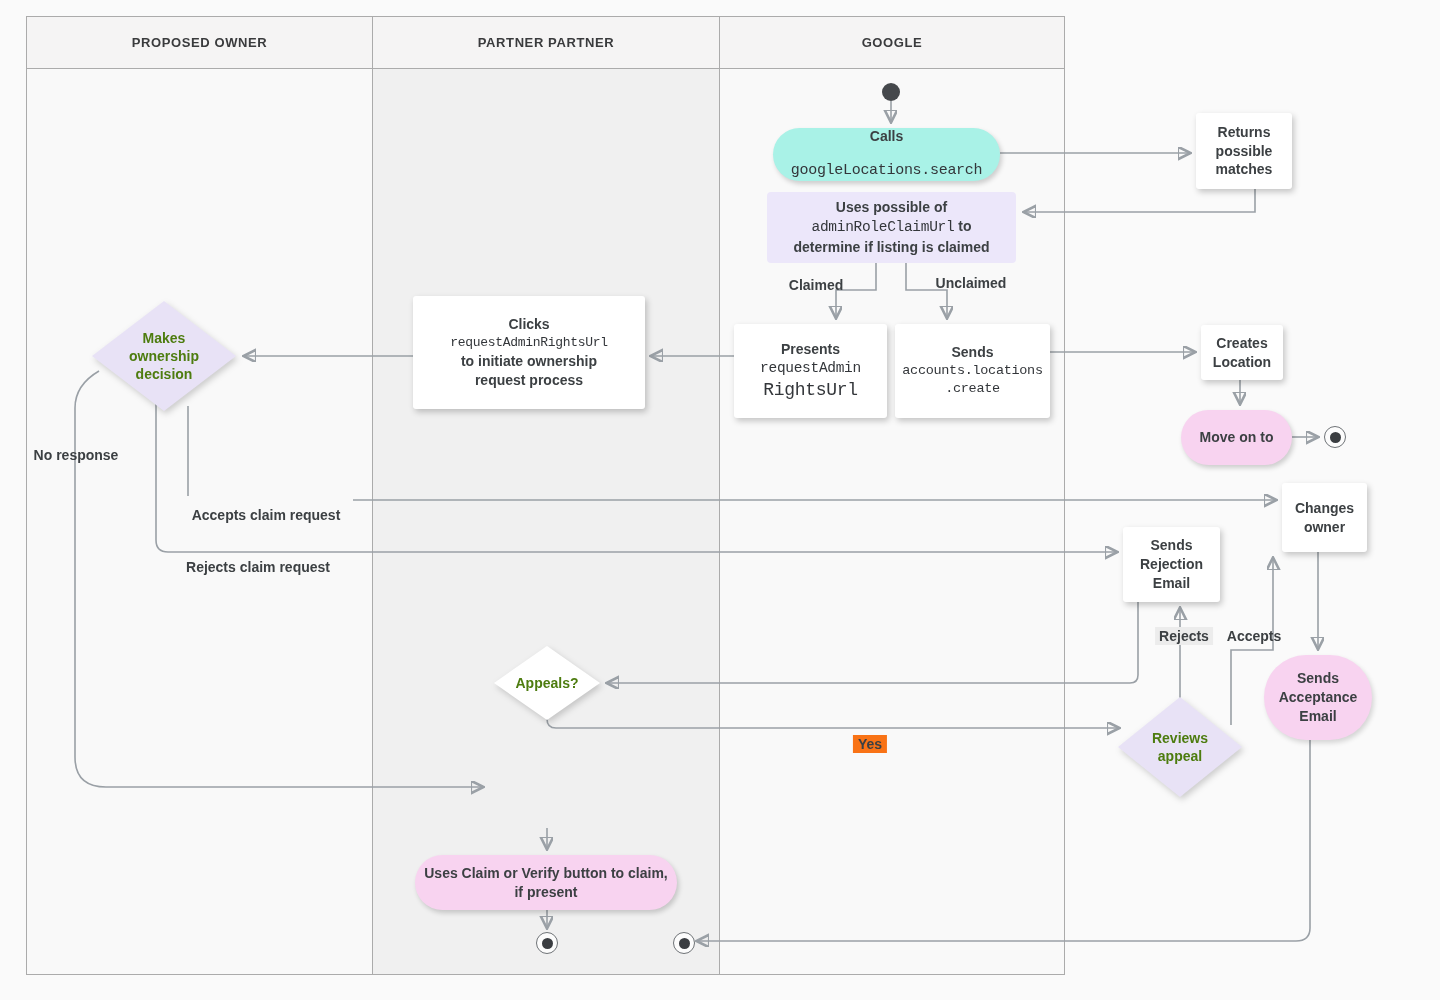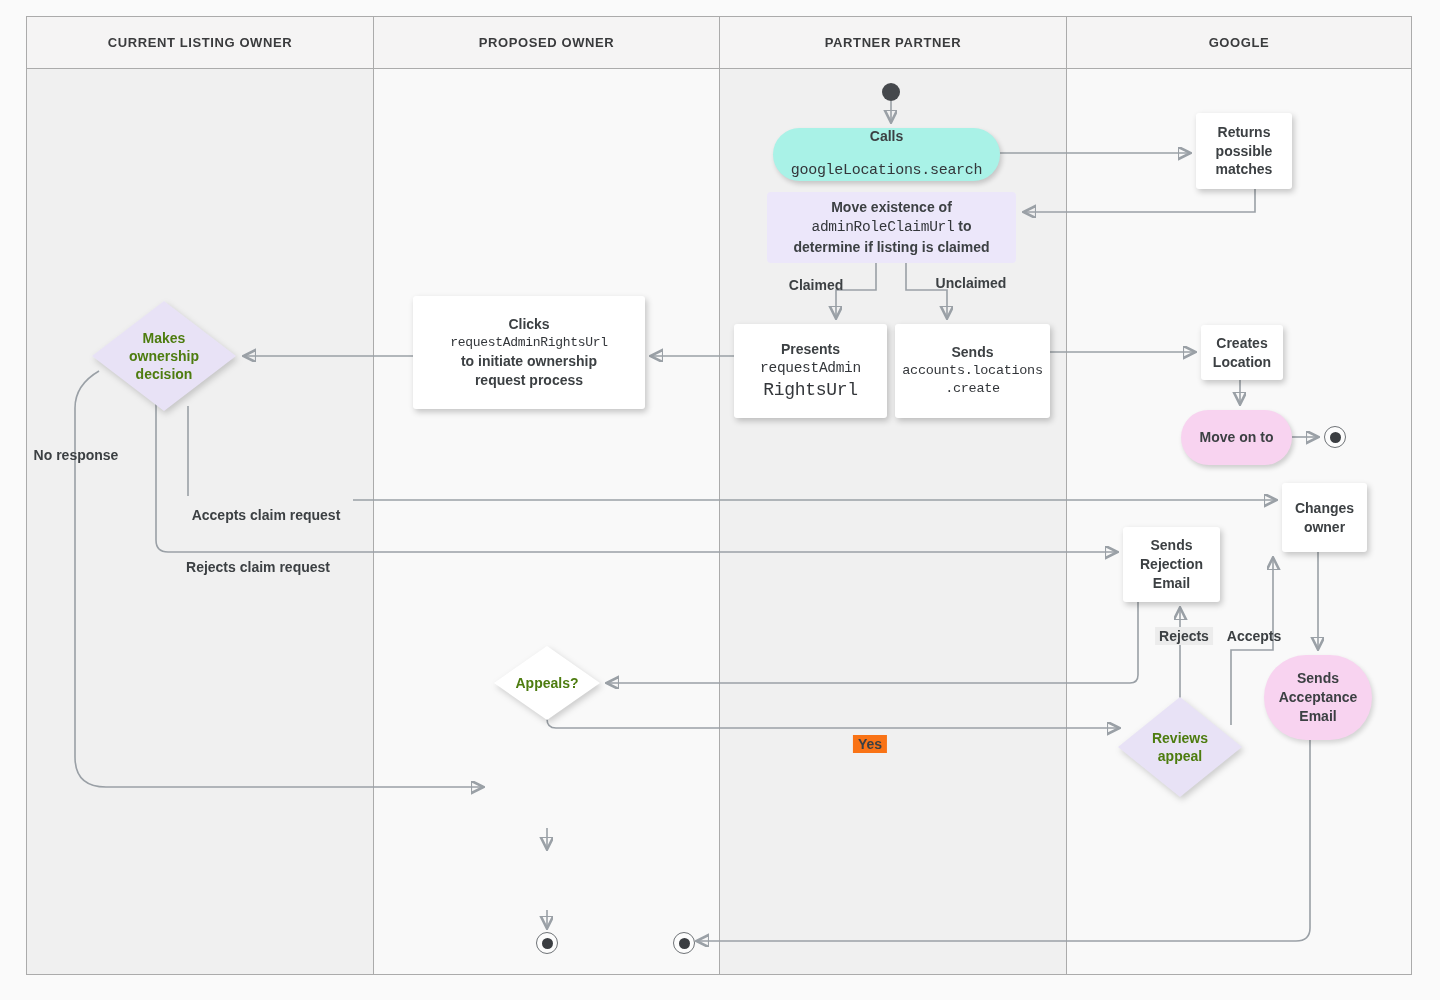--- a/index.html
+++ b/index.html
@@ -41,23 +41,20 @@
   .elabel{position:absolute;z-index:3;transform:translate(-50%,-50%);font-size:14px;font-weight:bold;
           color:#3c4043;white-space:nowrap;text-align:center;}
   .elabel.wrap{white-space:normal;width:90px;line-height:1.4;}
 </style>
 </head>
 <body>
 
 <div class="canvas">
 
   <div class="lanes">
-    <div class="lane lane-gray" style="width:347px">
-      <div class="lane-header">CURRENT LISTING OWNER</div>
-    </div>
     <div class="lane lane-light" style="width:346px">
       <div class="lane-header">PROPOSED OWNER</div>
     </div>
     <div class="lane lane-gray" style="width:347px">
       <div class="lane-header">PARTNER PARTNER</div>
     </div>
     <div class="lane lane-light" style="width:346px">
       <div class="lane-header">GOOGLE</div>
     </div>
   </div>
@@ -106,21 +103,21 @@
   <div class="node pill teal" style="left:773px;top:128px;width:227px;height:53px">
     <span>Calls</span>
     <span class="code" style="font-size:15px">googleLocations.search</span>
   </div>
 
   <div class="node box" style="left:1196px;top:113px;width:96px;height:76px">
     <span>Returns possible matches</span>
   </div>
 
   <div class="node lav" style="left:767px;top:192px;width:249px;height:71px">
-    <span>Move existence of</span>
+    <span>Uses possible of</span>
     <span><span class="code" style="font-size:14.5px">adminRoleClaimUrl</span><span> to</span></span>
     <span>determine if listing is claimed</span>
   </div>
 
   <div class="node box" style="left:734px;top:324px;width:153px;height:94px">
     <span>Presents</span>
     <span class="code" style="font-size:14.5px">requestAdmin</span>
     <span class="code" style="font-size:18px">RightsUrl</span>
   </div>
 
@@ -151,20 +148,23 @@
 
   <div class="node box" style="left:1123px;top:527px;width:97px;height:75px">
     <span>Sends Rejection Email</span>
   </div>
 
   <div class="node blob pink" style="left:1264px;top:655px;width:108px;height:85px">
     <span>Sends Acceptance Email</span>
   </div>
 
 
+  <div class="node pill pink" style="left:415px;top:855px;width:262px;height:55px">
+    <span>Uses Claim or Verify button to claim, if present</span>
+  </div>
 
   <div class="diamond" style="left:92px;top:301px;width:144px;height:110px">
     <svg viewBox="0 0 100 100" preserveAspectRatio="none">
         <polygon points="50,0 100,50 50,100 0,50" fill="#e8e2f6"></polygon>
       </svg>
     <div class="dtext" style="padding:0 22px">Makes ownership decision</div>
   </div>
 
   <div class="diamond" style="left:1118px;top:697px;width:124px;height:100px">
     <svg viewBox="0 0 100 100" preserveAspectRatio="none">

